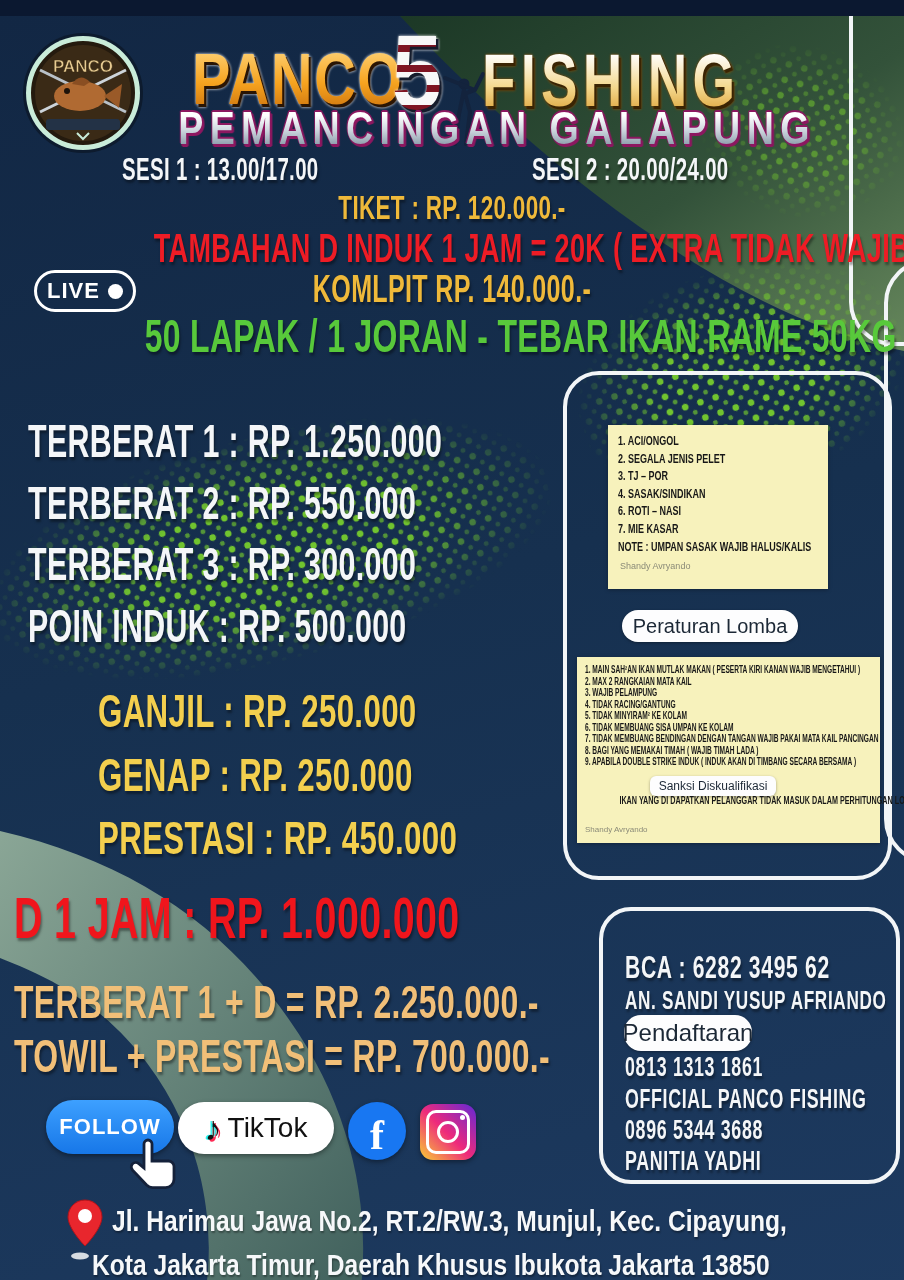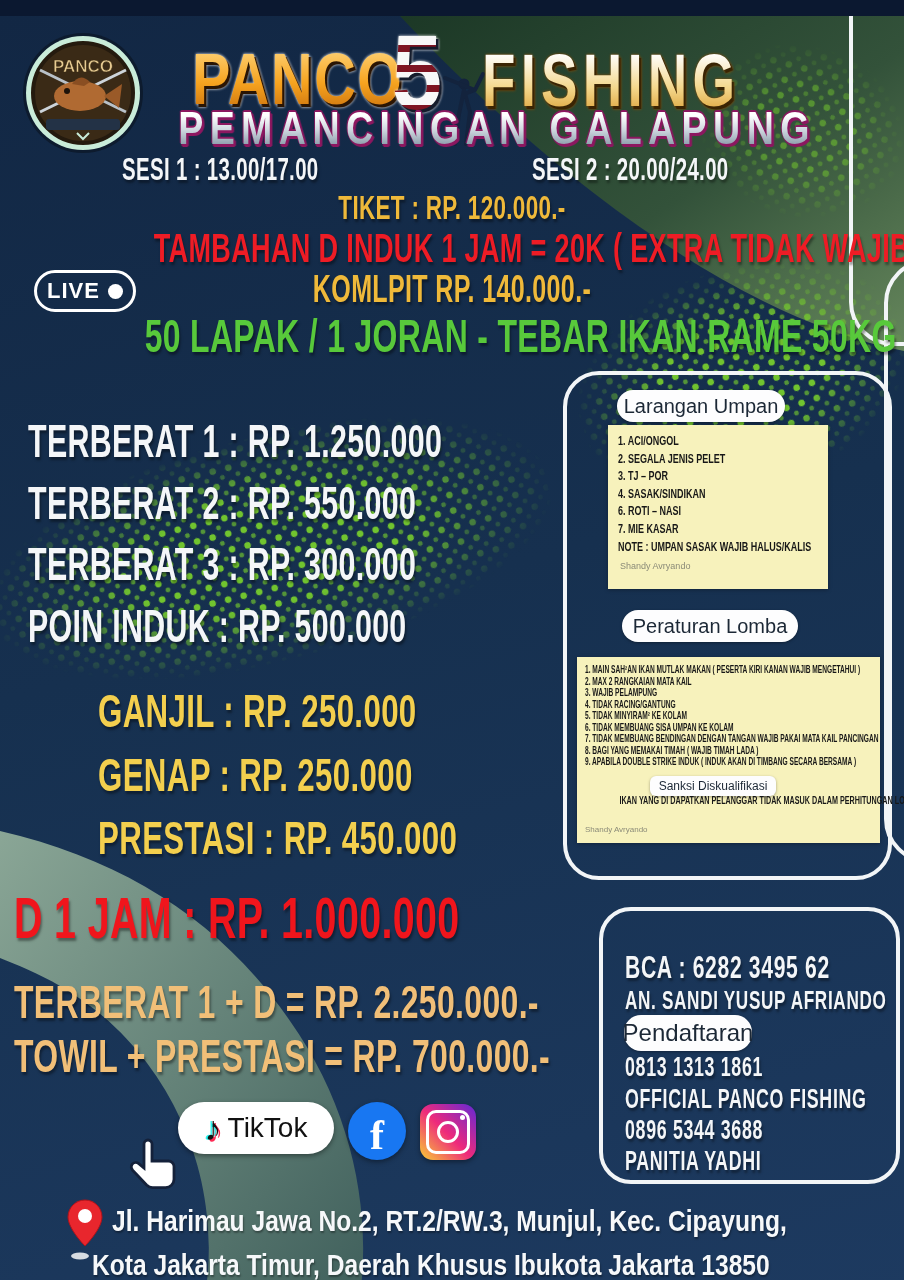--- a/index.html
+++ b/index.html
@@ -113,40 +113,40 @@
   <div class="disp" style="left:28px;top:583px;font-size:46px;color:#f4f6f8;">POIN INDUK : RP. 500.000</div>
 
   <div class="disp" style="left:98px;top:668px;font-size:46px;color:#f3cf4e;transform:scaleX(.68);">GANJIL : RP. 250.000</div>
   <div class="disp" style="left:98px;top:732px;font-size:46px;color:#f3cf4e;transform:scaleX(.68);">GENAP : RP. 250.000</div>
   <div class="disp" style="left:98px;top:795px;font-size:46px;color:#f3cf4e;transform:scaleX(.68);">PRESTASI : RP. 450.000</div>
 
   <div class="disp" style="left:14px;top:868px;font-size:58px;color:#f0151c;transform:scaleX(.68);">D 1 JAM : RP. 1.000.000</div>
   <div class="disp" style="left:14px;top:958px;font-size:47px;color:#f1bf78;transform:scaleX(.68);">TERBERAT 1 + D = RP. 2.250.000.-</div>
   <div class="disp" style="left:14px;top:1012px;font-size:47px;color:#f1bf78;transform:scaleX(.68);">TOWIL + PRESTASI = RP. 700.000.-</div>
 
+  <div class="social-btn" style="left:46px;top:1084px;width:128px;height:54px;border-radius:27px;background:linear-gradient(180deg,#3da0ff,#1777e8);box-shadow:0 2px 5px rgba(0,0,0,.4);">
+    <span style="color:#fff;font-weight:700;font-size:22px;letter-spacing:1px;">FOLLOW</span>
+  </div>
   <svg class="abs" style="left:128px;top:1120px;" width="52" height="60" viewBox="0 0 26 30">
     <path d="M10 2c-1.1 0-2 .9-2 2v12l-2.6-2.2c-1-.8-2.5-.7-3.3.3-.7.9-.6 2.2.2 3l7 7.4c.8.8 1.8 1.3 3 1.3h6.5c2.3 0 4.2-1.9 4.2-4.2v-6.3c0-1.5-1.2-2.8-2.8-2.8H12V4c0-1.1-.9-2-2-2z" fill="#ffffff" stroke="#14213a" stroke-width="1.4"></path>
   </svg>
   <div class="social-btn" style="left:178px;top:1086px;width:156px;height:52px;border-radius:26px;background:#fff;box-shadow:0 2px 5px rgba(0,0,0,.4);gap:6px;">
     <span style="font-size:34px;font-weight:700;color:#111;text-shadow:-2px 0 0 #25f4ee,2px 2px 0 #fe2c55;line-height:1;">♪</span>
     <span style="font-size:28px;font-weight:400;color:#111;">TikTok</span>
   </div>
   <div class="social-btn" style="left:348px;top:1086px;width:58px;height:58px;border-radius:50%;background:#1877f2;box-shadow:0 2px 5px rgba(0,0,0,.4);">
     <span style="color:#fff;font-weight:700;font-size:42px;font-family:'Liberation Serif',serif;margin-top:8px;">f</span>
   </div>
   <div class="social-btn" style="left:420px;top:1088px;width:56px;height:56px;border-radius:13px;background:linear-gradient(45deg,#f9ce34 0%,#ee2a7b 48%,#6228d7 100%);box-shadow:0 2px 5px rgba(0,0,0,.4);">
     <span style="position:relative;width:38px;height:38px;border:3px solid #fff;border-radius:10px;display:block;">
       <span style="position:absolute;left:50%;top:50%;width:16px;height:16px;margin:-11px 0 0 -11px;border:3px solid #fff;border-radius:50%;"></span>
       <span style="position:absolute;right:2px;top:2px;width:5px;height:5px;background:#fff;border-radius:50%;"></span>
     </span>
   </div>
 
-  <div class="pill" style="left:617px;top:374px;width:168px;height:32px;font-size:20px;">
-    <span>Larangan Umpan</span>
-  </div>
   <div class="notebox" style="left:608px;top:409px;width:220px;height:164px;padding:8px 0 0 10px;box-sizing:border-box;">
     <div class="note-line" style="font-size:12.5px;line-height:17.6px;">1. ACI/ONGOL</div>
     <div class="note-line" style="font-size:12.5px;line-height:17.6px;">2. SEGALA JENIS PELET</div>
     <div class="note-line" style="font-size:12.5px;line-height:17.6px;">3. TJ – POR</div>
     <div class="note-line" style="font-size:12.5px;line-height:17.6px;">4. SASAK/SINDIKAN</div>
     <div class="note-line" style="font-size:12.5px;line-height:17.6px;">6. ROTI – NASI</div>
     <div class="note-line" style="font-size:12.5px;line-height:17.6px;">7. MIE KASAR</div>
     <div class="note-line" style="font-size:12.5px;line-height:17.6px;">NOTE : UMPAN SASAK WAJIB HALUS/KALIS</div>
     <div class="wm" style="left:12px;top:136px;">Shandy Avryando</div>
   </div>

